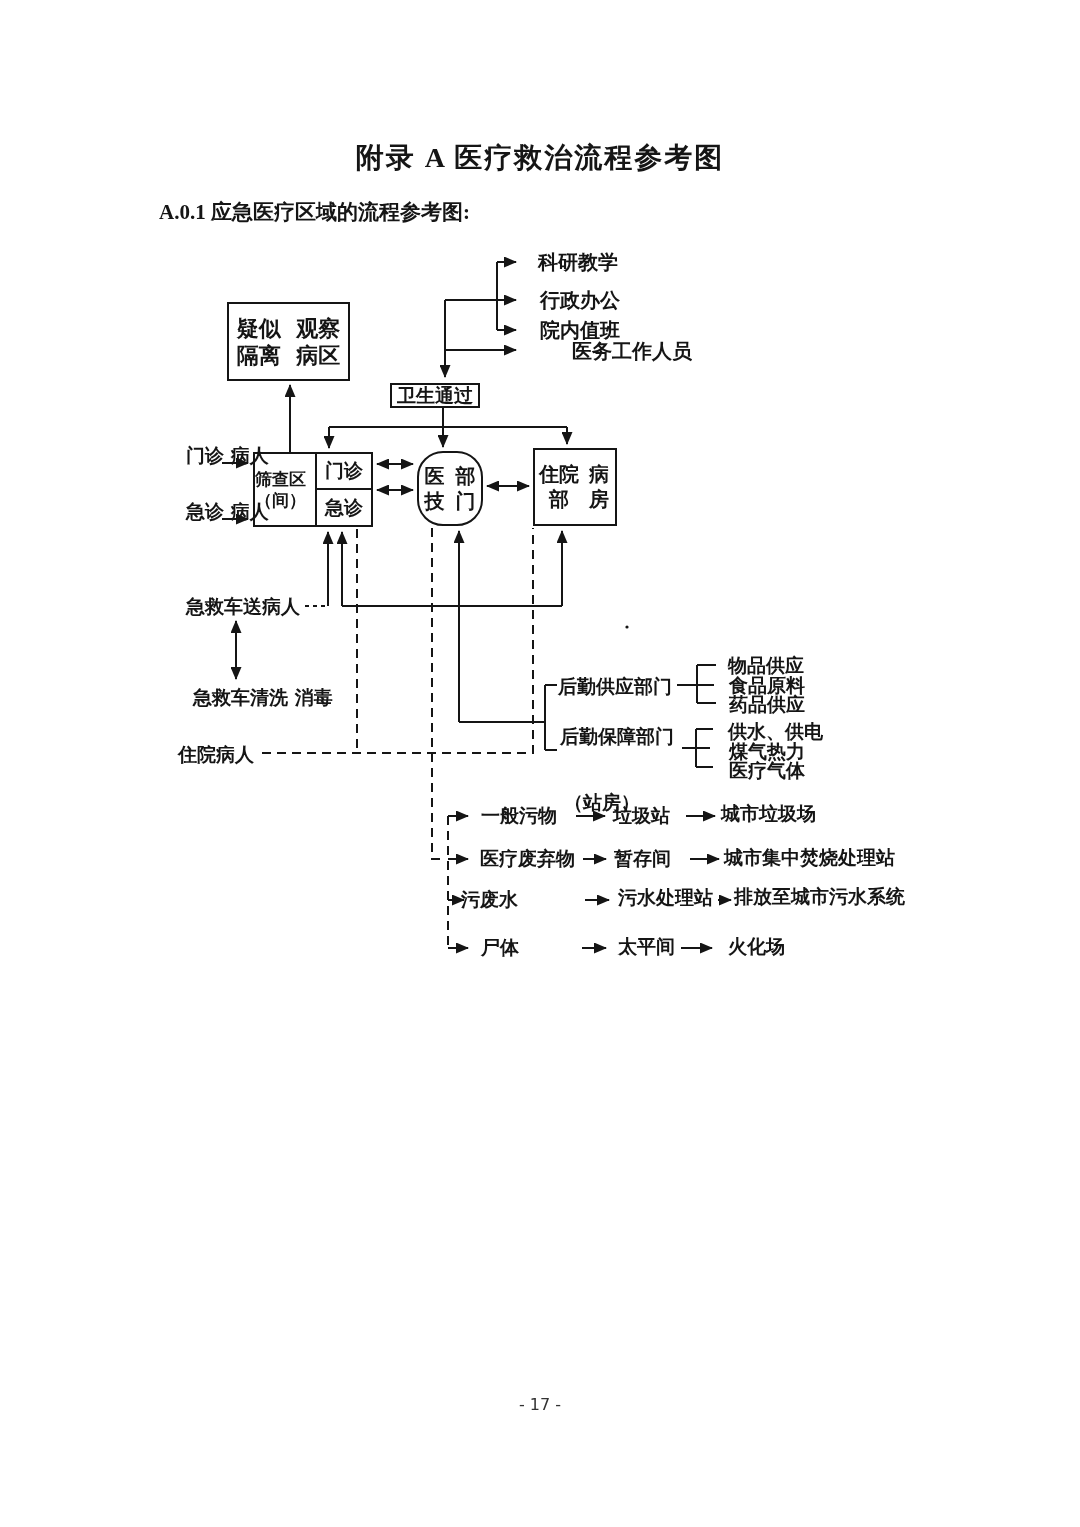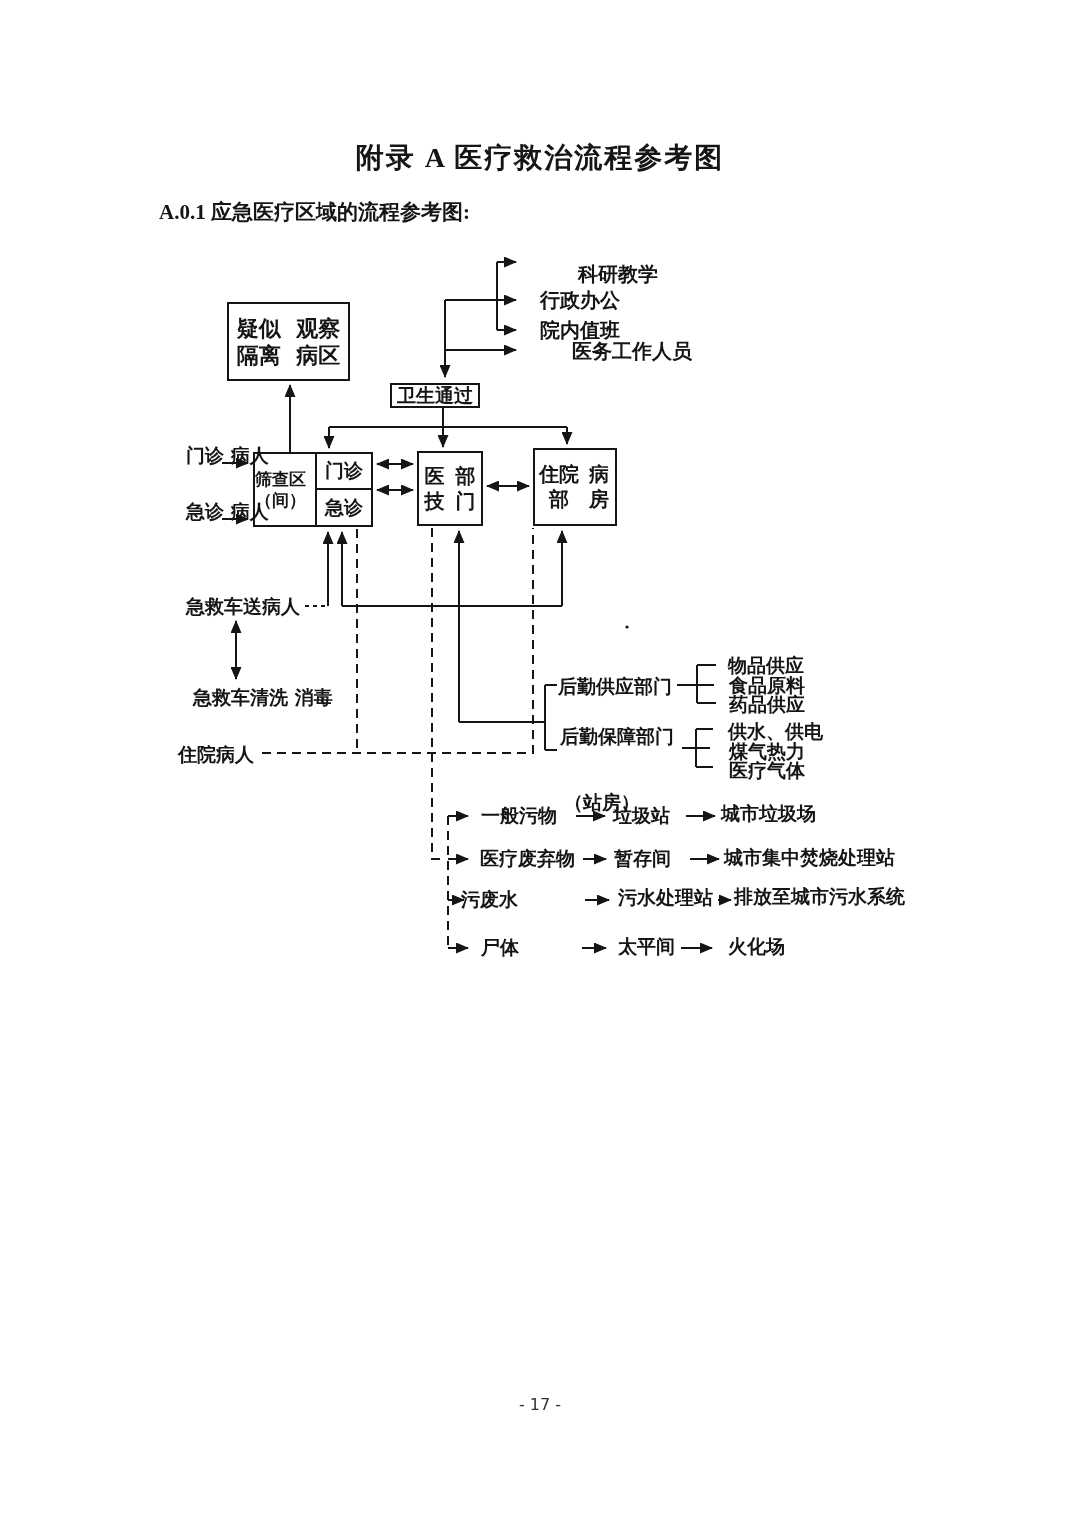--- a/index.html
+++ b/index.html
@@ -142,31 +142,31 @@
       <span class="bl">（间）</span>
     </div>
     <div class="cell-ot">
       <span>门诊</span>
     </div>
     <div class="cell-er">
       <span>急诊</span>
     </div>
   </div>
 
-  <div class="box" style="left:417px;top:451px;width:66px;height:75px;font-size:20px;line-height:25px;">
+  <div class="box" style="left:417px;top:451px;width:66px;height:75px;font-size:20px;line-height:25px;border-radius:26px;">
     <span class="bl">医技</span>
     <span class="bl">部门</span>
   </div>
 
   <div class="box" style="left:533px;top:448px;width:84px;height:78px;font-size:20px;line-height:25px;">
     <span class="bl">住院部</span>
     <span class="bl">病房</span>
   </div>
 
-  <div class="lbl big" style="left:538px;top:264px;margin-left:40px;">科研教学</div>
+  <div class="lbl big" style="left:538px;top:252px;">科研教学</div>
   <div class="lbl big" style="left:540px;top:290px;">行政办公</div>
   <div class="lbl big" style="left:540px;top:320px;">院内值班</div>
   <div class="lbl big" style="left:542px;top:341px;padding-left:30px;">医务工作人员</div>
 
   <div class="lbl lbl2" style="left:186px;top:445px;width:44px;">
     <span class="bl">门诊</span>
     <span class="bl">病人</span>
   </div>
   <div class="lbl lbl2" style="left:186px;top:501px;width:44px;">
     <span class="bl">急诊</span>

